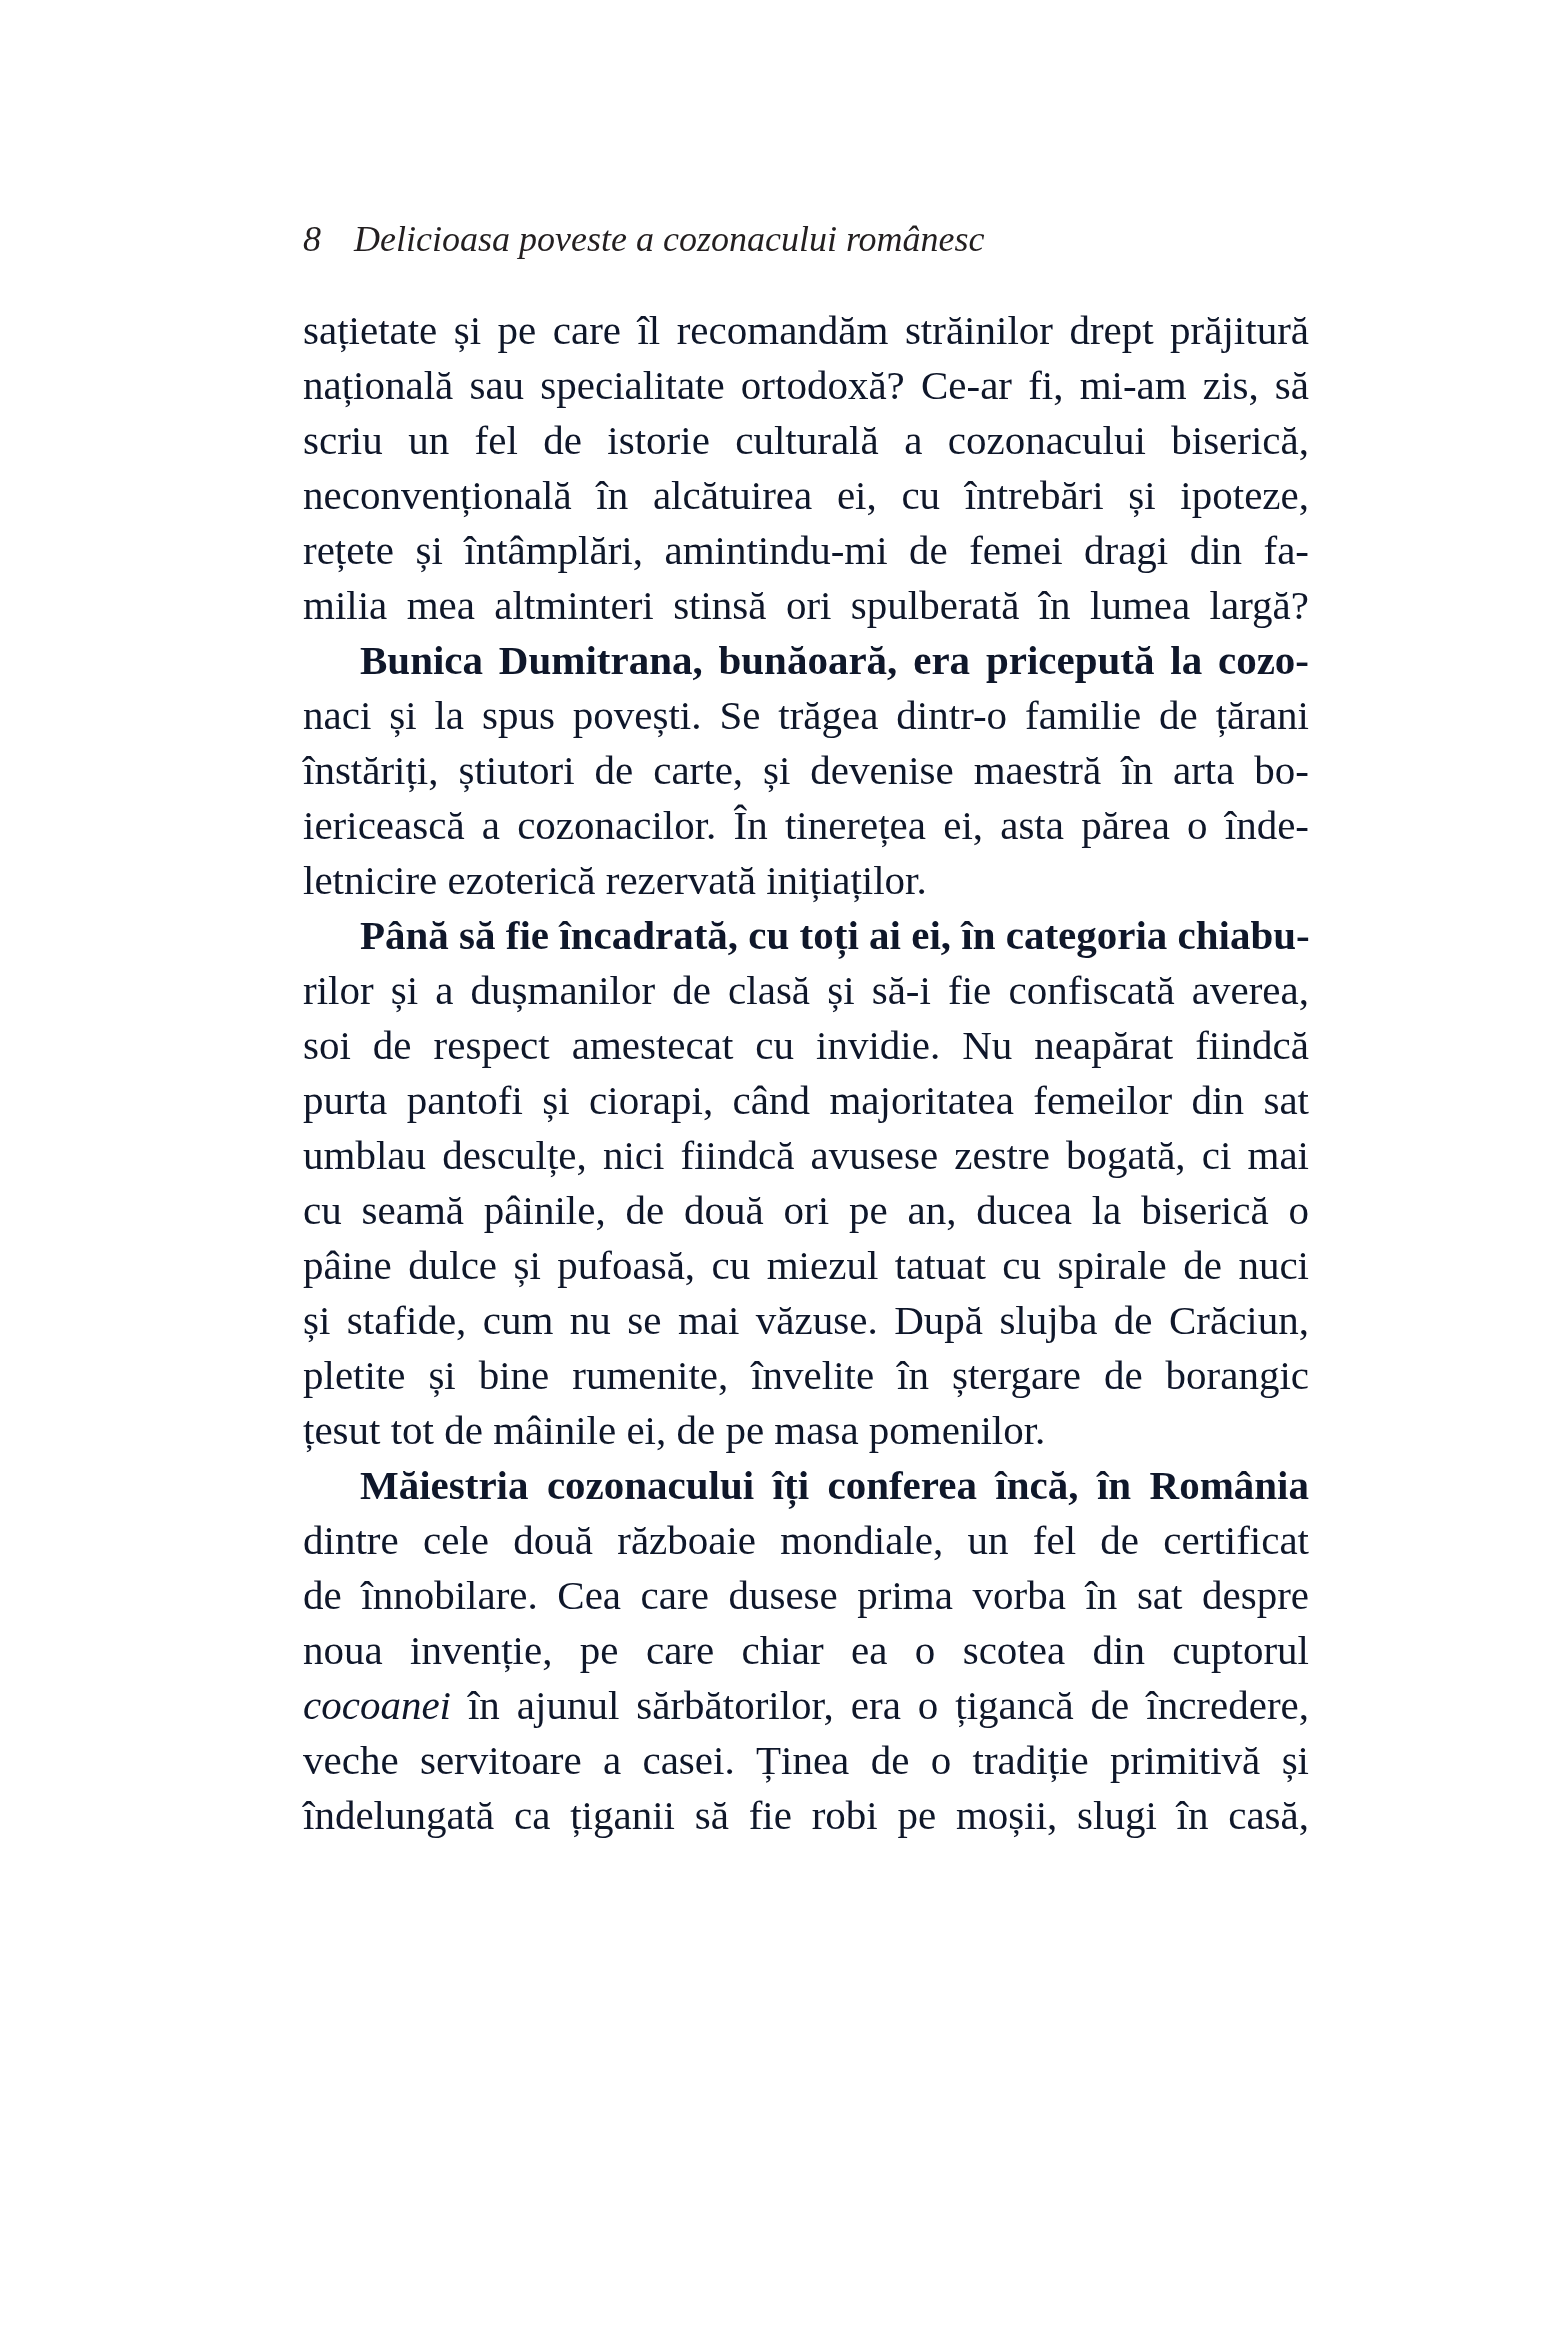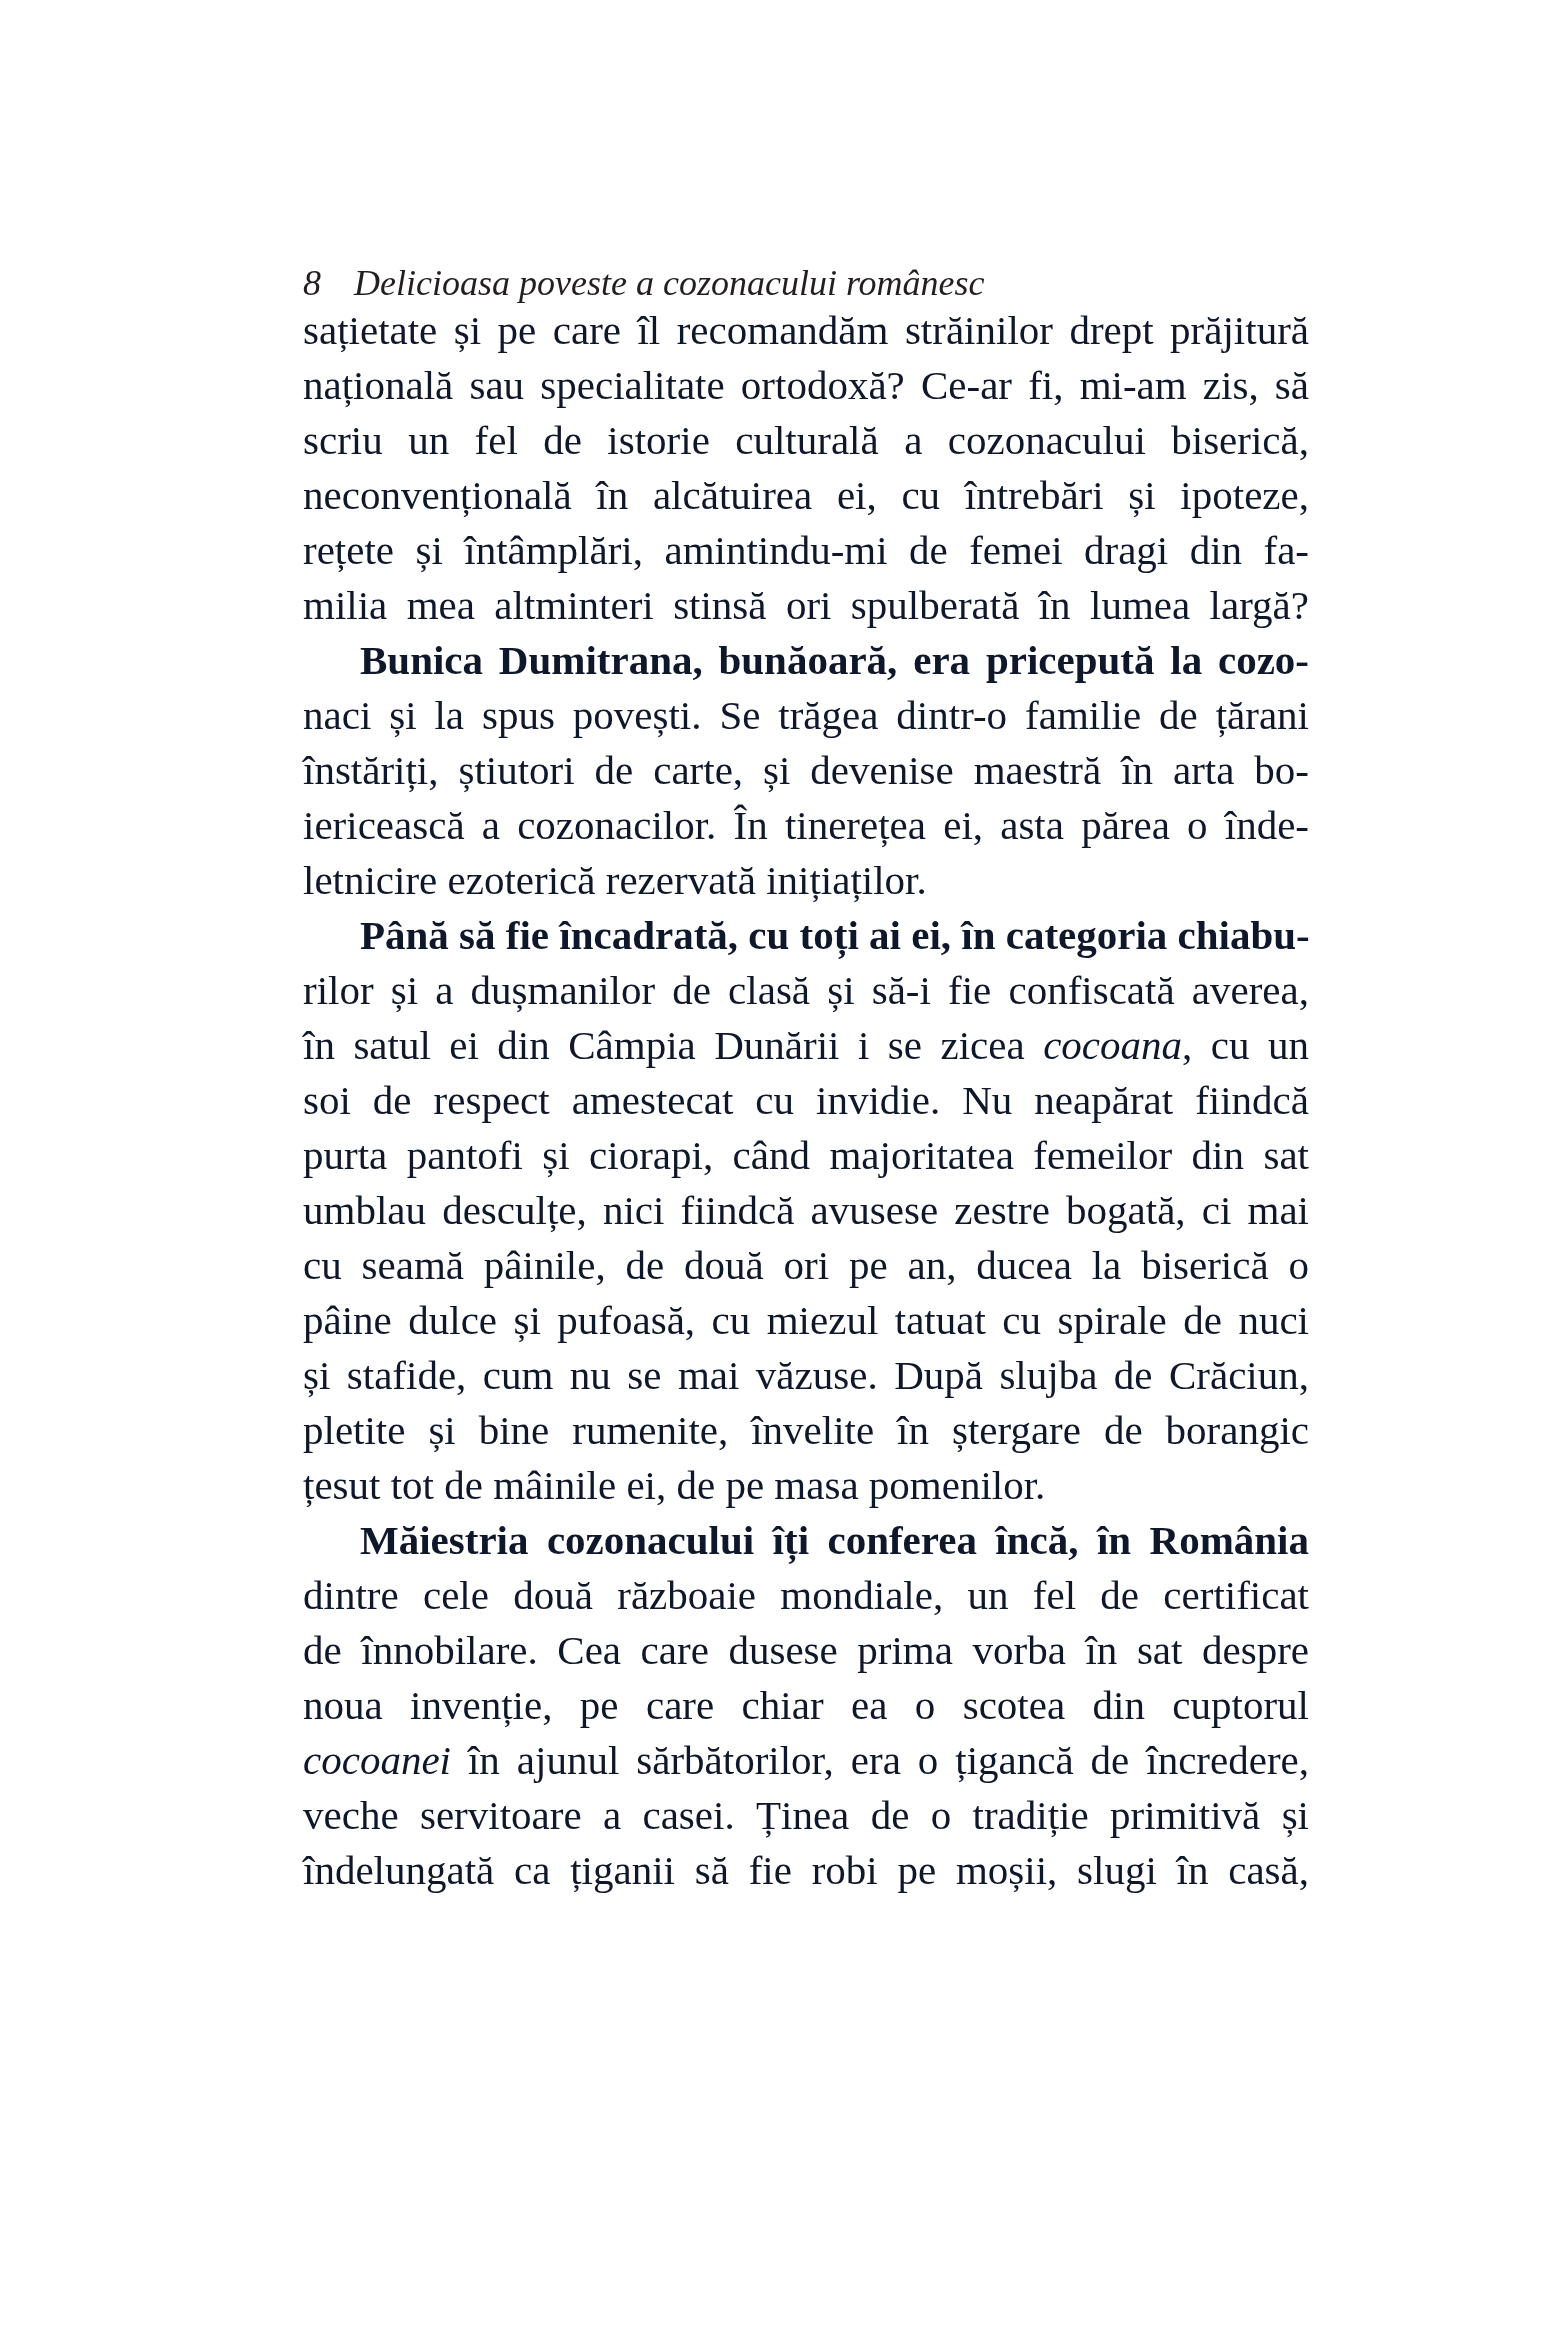--- a/index.html
+++ b/index.html
@@ -26,21 +26,20 @@
     position: absolute;
     left: 303px;
     top: 216px;
     width: 1006px;
     height: 47px;
     font-style: italic;
     font-size: 36px;
     line-height: 47px;
     white-space: nowrap;
     color: #231f20;
-    margin-top: 44px;
   }
   .running-head .folio {
     display: inline-block;
     width: 42px;
   }
   .running-head .title {
     display: inline-block;
   }
   .body-text {
     position: absolute;
@@ -95,21 +94,20 @@
       <span class="line indent">Bunica Dumitrana, bunăoară, era pricepută la cozo-</span>
       <span class="line">naci și la spus povești. Se trăgea dintr-o familie de țărani</span>
       <span class="line">înstăriți, știutori de carte, și devenise maestră în arta bo-</span>
       <span class="line">iericească a cozonacilor. În tinerețea ei, asta părea o înde-</span>
       <span class="line last">letnicire ezoterică rezervată inițiaților.</span>
     </div>
 
     <div>
       <span class="line indent">Până să fie încadrată, cu toți ai ei, în categoria chiabu-</span>
       <span class="line">rilor și a dușmanilor de clasă și să-i fie confiscată averea,</span>
-      <span class="line"><span>în satul ei din Câmpia Dunării i se zicea </span><span class="it">cocoana</span><span>, cu un</span></span>
       <span class="line">soi de respect amestecat cu invidie. Nu neapărat fiindcă</span>
       <span class="line">purta pantofi și ciorapi, când majoritatea femeilor din sat</span>
       <span class="line">umblau desculțe, nici fiindcă avusese zestre bogată, ci mai</span>
       <span class="line">cu seamă pâinile, de două ori pe an, ducea la biserică o</span>
       <span class="line">pâine dulce și pufoasă, cu miezul tatuat cu spirale de nuci</span>
       <span class="line">și stafide, cum nu se mai văzuse. După slujba de Crăciun,</span>
       <span class="line">pletite și bine rumenite, învelite în ștergare de borangic</span>
       <span class="line last">țesut tot de mâinile ei, de pe masa pomenilor.</span>
     </div>
 

